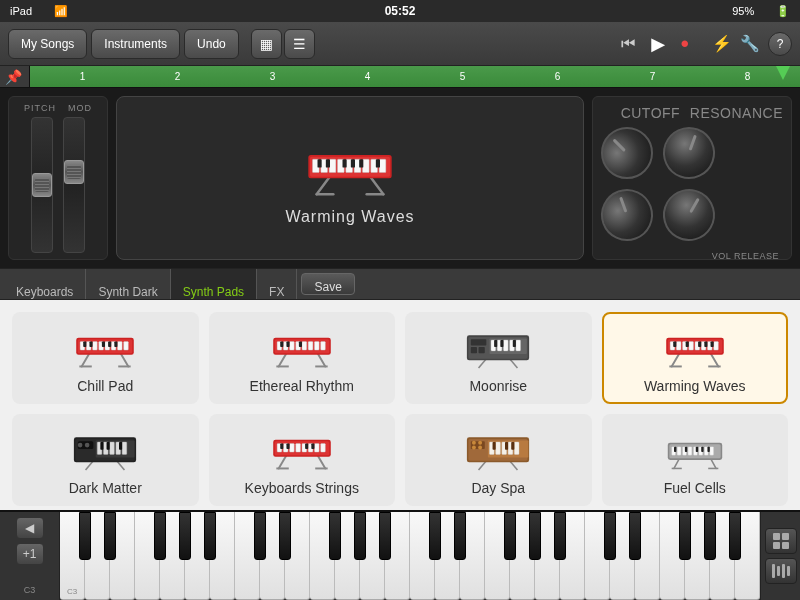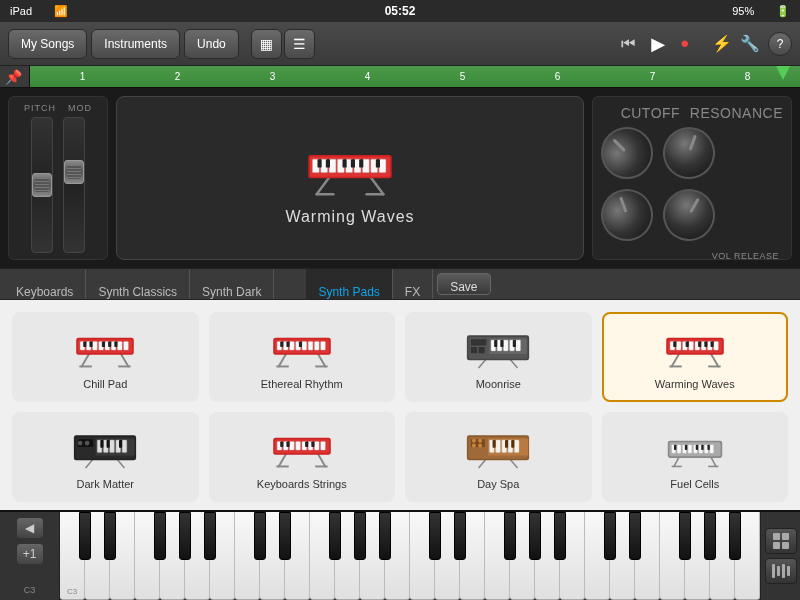--- a/index.html
+++ b/index.html
@@ -292,21 +292,21 @@
       padding: 0 12px;
       height: 100%;
       display: flex;
       align-items: flex-end;
       color: #bbb;
       font-size: 12px;
       cursor: pointer;
       white-space: nowrap;
       border-right: 1px solid #555;
     }
-    .patch-tab.active { color: #0ea5e9; background: #2a2a2a; margin-left: 32px; }
+    .patch-tab.active { color: #84cc16; background: #2a2a2a; }
     .patch-tab.save-tab {
       background: linear-gradient(to bottom, #5a5a5a, #3a3a3a);
       color: #ddd;
       border: 1px solid #666;
       border-radius: 4px;
       margin-left: 4px;
       height: 22px;
     }
 
     
@@ -338,21 +338,21 @@
     .patch-item.selected {
       border: 2px solid #cc8800;
       background: #fff8e8;
     }
     .patch-icon {
       width: 70px;
       height: 50px;
       margin-bottom: 6px;
     }
     .patch-name {
-      font-size: 11px;
+      font-size: 14px;
       color: #333;
       text-align: center;
       font-weight: 400;
     }
 
     
     .piano-area {
       background: #2a2a2a;
       height: 90px;
       display: flex;
@@ -573,23 +573,20 @@
       <div class="knob" style="transform: rotate(-20deg);"></div>
       <div class="knob" style="transform: rotate(30deg);"></div>
     </div>
     <div class="vol-label-row" style="text-align:right; padding-right:4px; margin-top:4px;">VOL RELEASE</div>
   </div>
 </div>
 
 <div class="patch-tabs">
   <div class="patch-tab">
     <span>Keyboards</span>
-  </div>
-  <div class="patch-tab">
-    <span>Synth Classics</span>
   </div>
   <div class="patch-tab">
     <span>Synth Dark</span>
   </div>
   <div class="patch-tab active">
     <span>Synth Pads</span>
   </div>
   <div class="patch-tab">
     <span>FX</span>
   </div>

